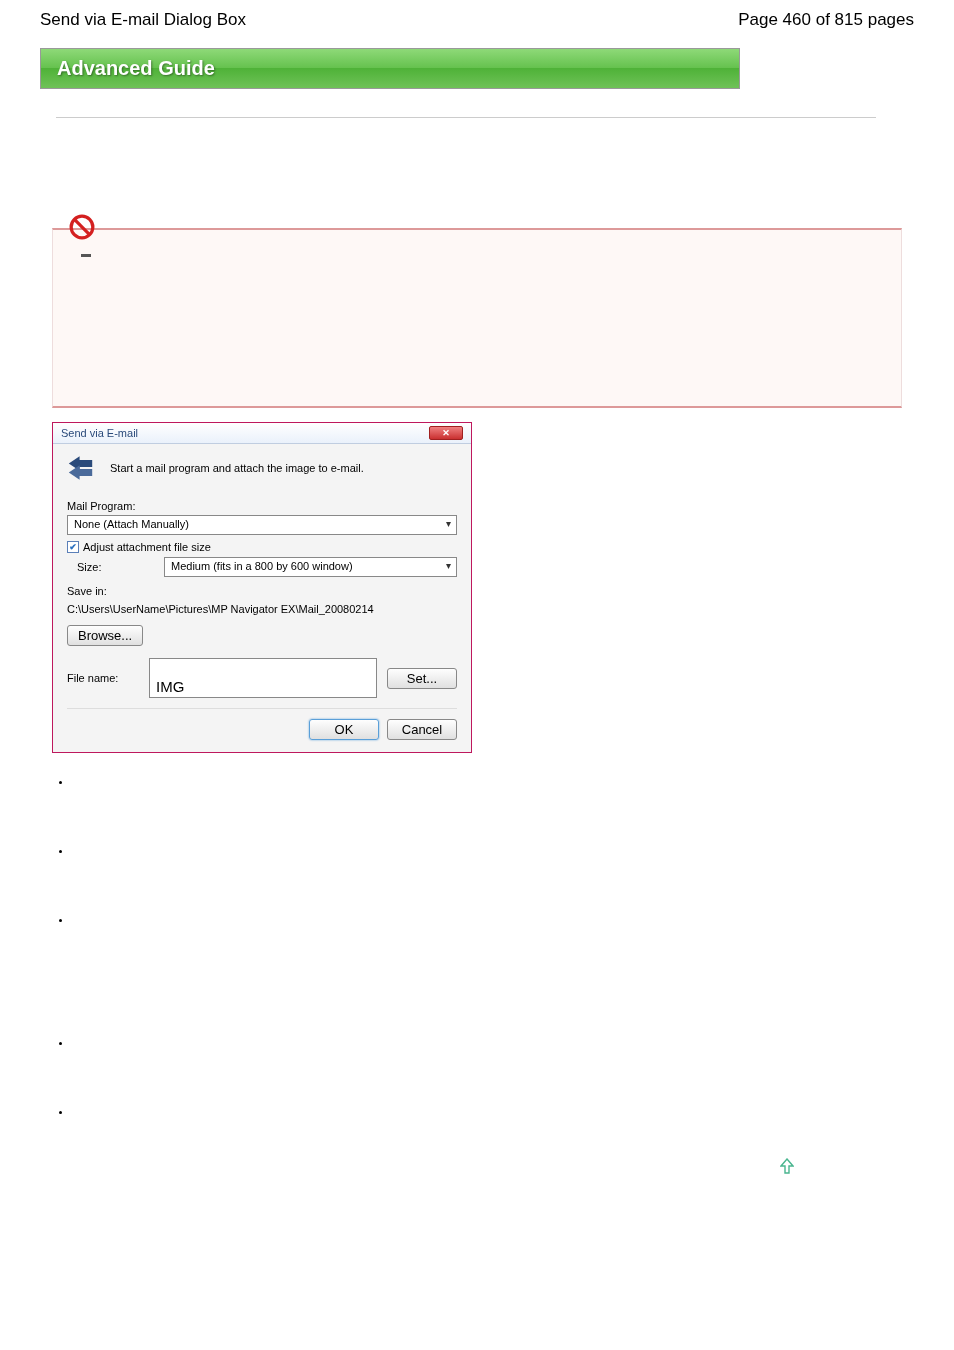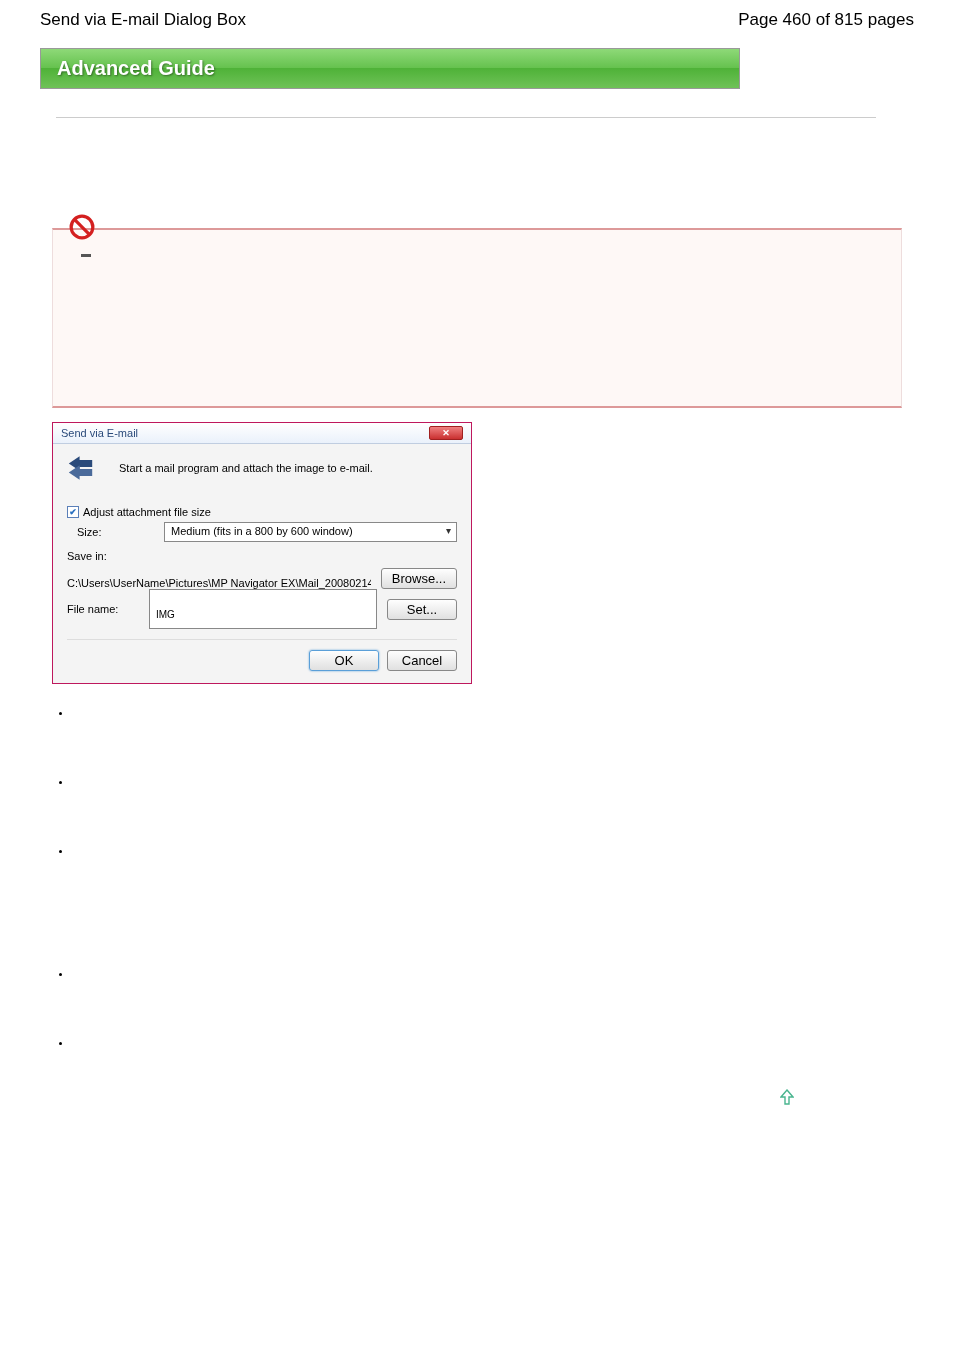--- a/index.html
+++ b/index.html
@@ -92,21 +92,21 @@
       display: flex;
       align-items: center;
       justify-content: center;
       color: #fff;
       font-size: 9px;
       font-weight: bold;
     }
     .dialog-header {
       display: flex;
       align-items: center;
-      gap: 16px;
+      gap: 7px;
       padding: 10px 14px 14px;
     }
     .dialog-icon {
       width: 36px;
       height: 28px;
       position: relative;
     }
     .dialog-icon svg { width: 100%; height: 100%; }
     .dialog-desc {
       font-size: 11px;
@@ -165,23 +165,24 @@
     }
     .inline-label {
       width: 65px;
     }
     .inline-combo-wrap {
       flex: 1;
       position: relative;
     }
     .path-row {
       display: flex;
-      align-items: flex-end;
+      align-items: flex-start;
       gap: 10px;
-      margin-bottom: 0;
+      margin-bottom: 12px;
+      flex-direction: column;
     }
     .path-text {
       flex: 1;
       font-size: 11px;
       white-space: nowrap;
       overflow: hidden;
     }
     .dlg-btn {
       border: 1px solid #888;
       background: linear-gradient(to bottom, #fefefe, #e0e0e0);
@@ -195,21 +196,21 @@
       display: flex;
       align-items: center;
       gap: 10px;
       margin-bottom: 10px;
     }
     .filename-label { width: 72px; }
     .filename-input {
       border: 1px solid #888;
       background: #fff;
       padding: 19px 6px;
-      font-size: 10px;
+      font-size: 15px;
       height: 20px;
       flex: 1;
     }
     .dialog-footer {
       display: flex;
       justify-content: flex-end;
       gap: 8px;
       border-top: 1px solid #ddd;
       padding-top: 10px;
     }
@@ -279,20 +280,26 @@
     <div class="dialog-header">
       <span class="dialog-icon">
         <svg viewBox="0 0 40 30">
           <path d="M2 10 L14 2 L14 6 L28 6 L28 14 L14 14 L14 18 Z" fill="#2a4a7a"></path>
           <path d="M2 20 L14 12 L14 16 L28 16 L28 24 L14 24 L14 28 Z" fill="#4a6a9a"></path>
         </svg>
       </span>
       <span class="dialog-desc">Start a mail program and attach the image to e-mail.</span>
     </div>
     <div class="dialog-body">
+      <div class="form-row">
+        <span class="form-label">Mail Program:</span>
+        <div class="combo">
+          <span>None (Attach Manually)</span>
+        </div>
+      </div>
       <div class="checkbox-row">
         <span class="checkbox">✔</span>
         <span>Adjust attachment file size</span>
       </div>
       <div class="inline-row">
         <span class="inline-label">Size:</span>
         <div class="inline-combo-wrap">
           <div class="combo">
             <span>Medium (fits in a 800 by 600 window)</span>
           </div>

